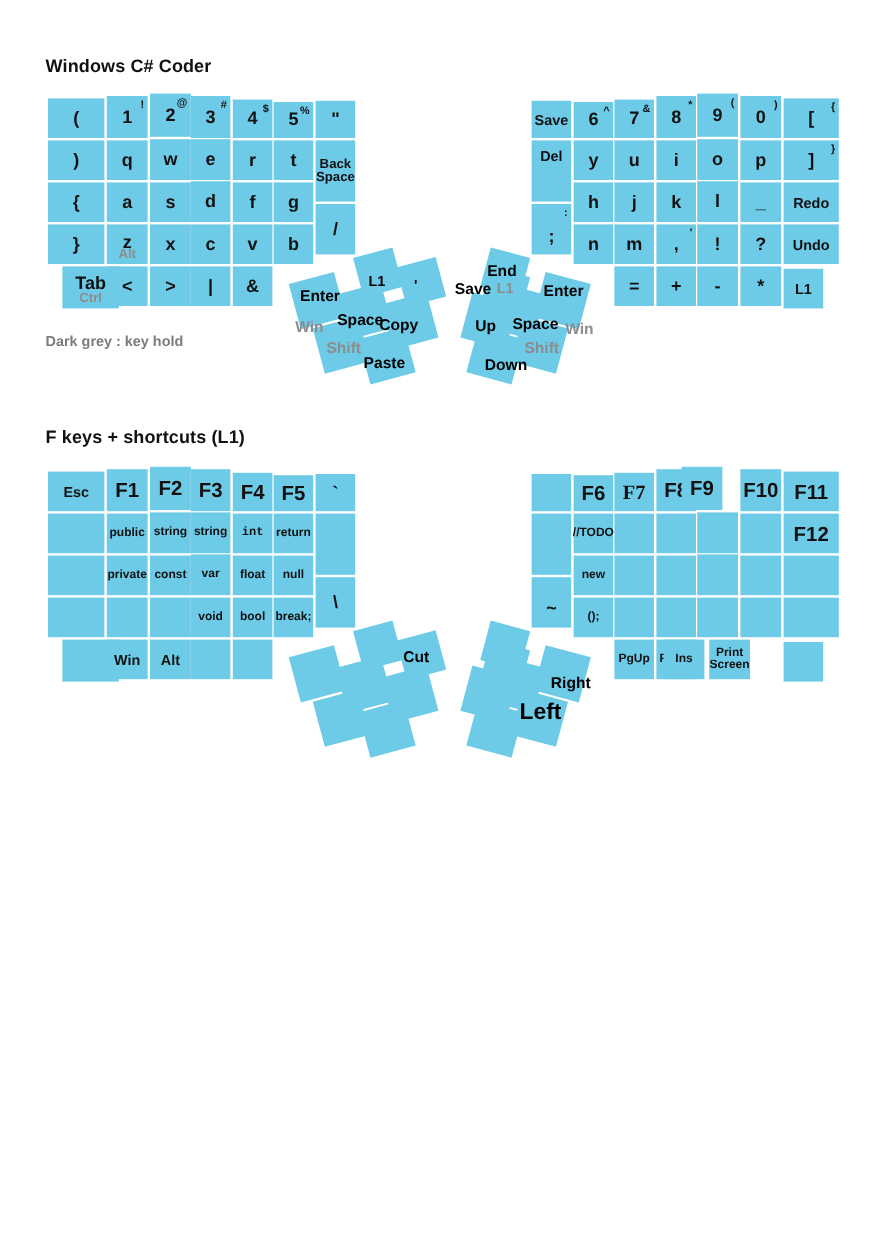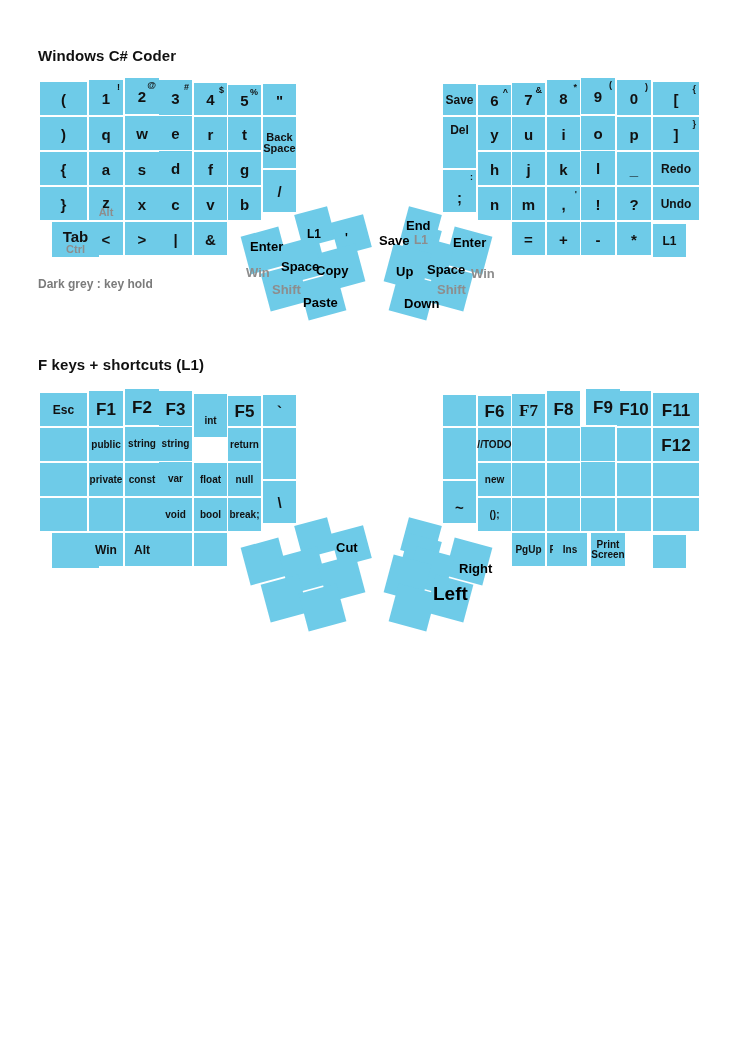--- a/index.html
+++ b/index.html
@@ -373,21 +373,21 @@
   <div class="key" style="left:40px; top:428px; width:47px; height:33px;"></div>
   <div class="key" style="left:89px; top:428px; width:34px; height:33px;">
       <span class="lbl c xs">public</span>
     </div>
   <div class="key" style="left:125px; top:427px; width:34px; height:34px;">
       <span class="lbl c xs">string</span>
     </div>
   <div class="key" style="left:159px; top:427px; width:33px; height:34px;">
       <span class="lbl c xs">string</span>
     </div>
-  <div class="key" style="left:194px; top:404px; width:33px; height:33px;">
+  <div class="key" style="left:194px; top:428px; width:33px; height:33px;font-family:Liberation Mono, monospace;">
       <span class="lbl c xs">int</span>
     </div>
   <div class="key" style="left:228px; top:428px; width:33px; height:33px;">
       <span class="lbl c xs">return</span>
     </div>
   <div class="key" style="left:263px; top:428px; width:33px; height:51px;"></div>
 
   <div class="key" style="left:40px; top:463px; width:47px; height:33px;"></div>
   <div class="key" style="left:89px; top:463px; width:34px; height:33px;">
       <span class="lbl c xs">private</span>
@@ -453,21 +453,21 @@
   <div class="key" style="left:443px; top:395px; width:33px; height:31px;"></div>
   <div class="key" style="left:478px; top:396px; width:33px; height:30px;">
       <span class="lbl c lg">F6</span>
     </div>
   <div class="key" style="left:512px; top:394px; width:33px; height:32px;font-family:Liberation Serif, serif;">
       <span class="lbl c lg">F7</span>
     </div>
   <div class="key" style="left:547px; top:391px; width:33px; height:35px;">
       <span class="lbl c lg">F8</span>
     </div>
-  <div class="key" style="left:586px; top:389px; width:34px; height:36px;">
+  <div class="key" style="left:568px; top:389px; width:34px; height:36px;">
       <span class="lbl c lg">F9</span>
     </div>
   <div class="key" style="left:617px; top:391px; width:34px; height:35px;">
       <span class="lbl c lg">F10</span>
     </div>
   <div class="key" style="left:653px; top:393px; width:46px; height:33px;">
       <span class="lbl c lg">F11</span>
     </div>
 
   <div class="key" style="left:443px; top:428px; width:33px; height:51px;"></div>

